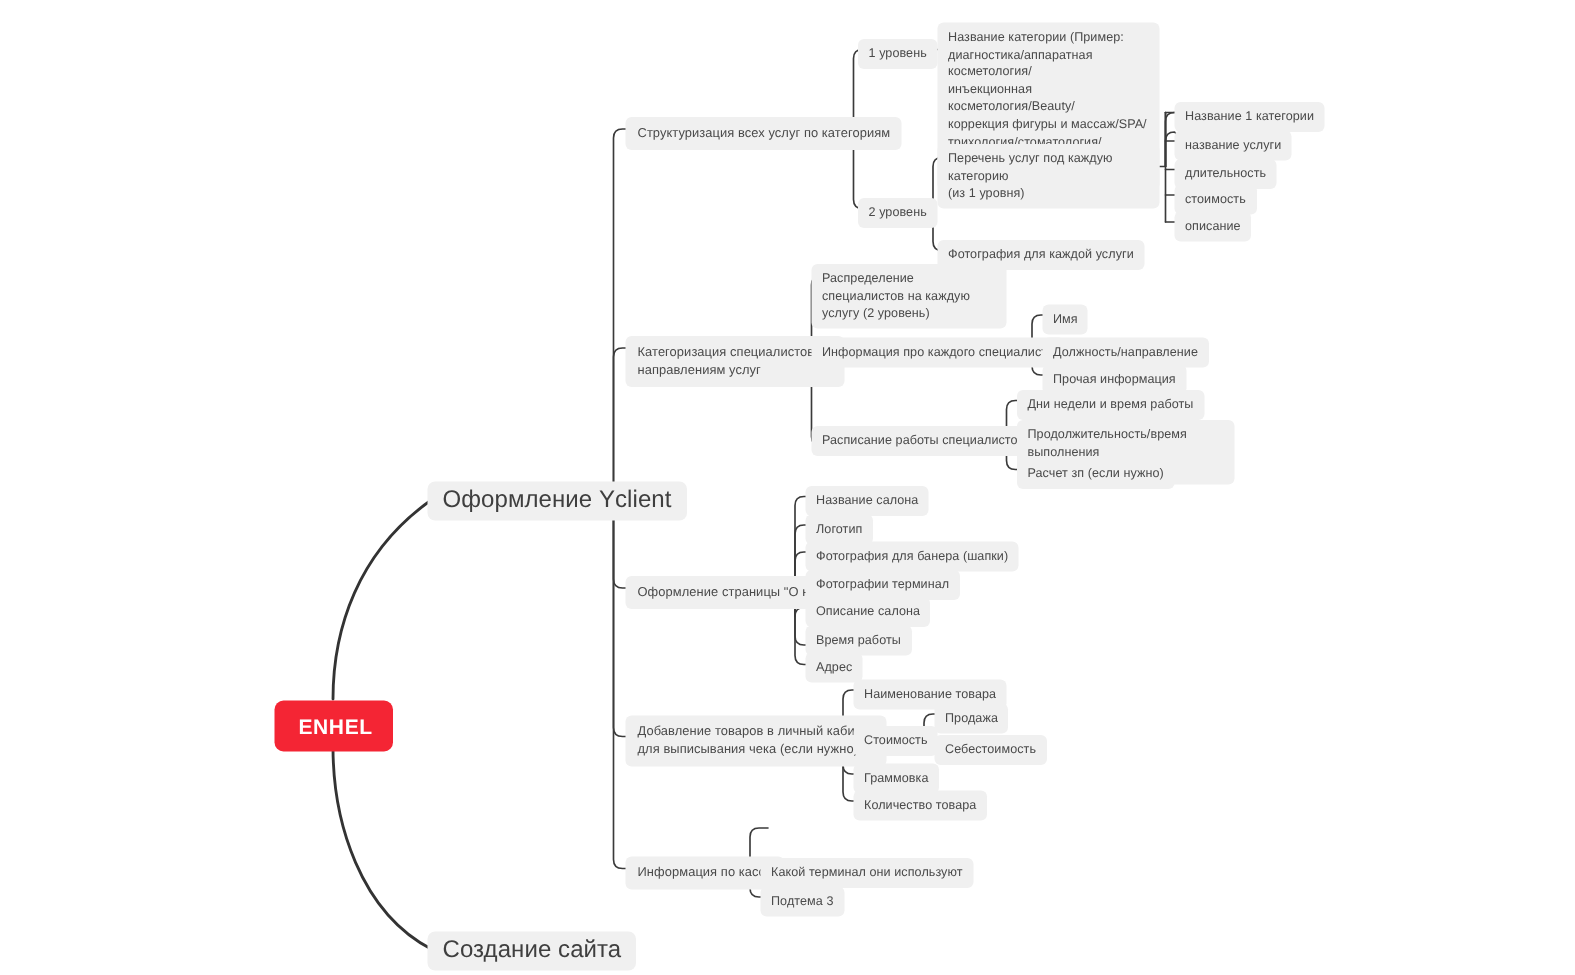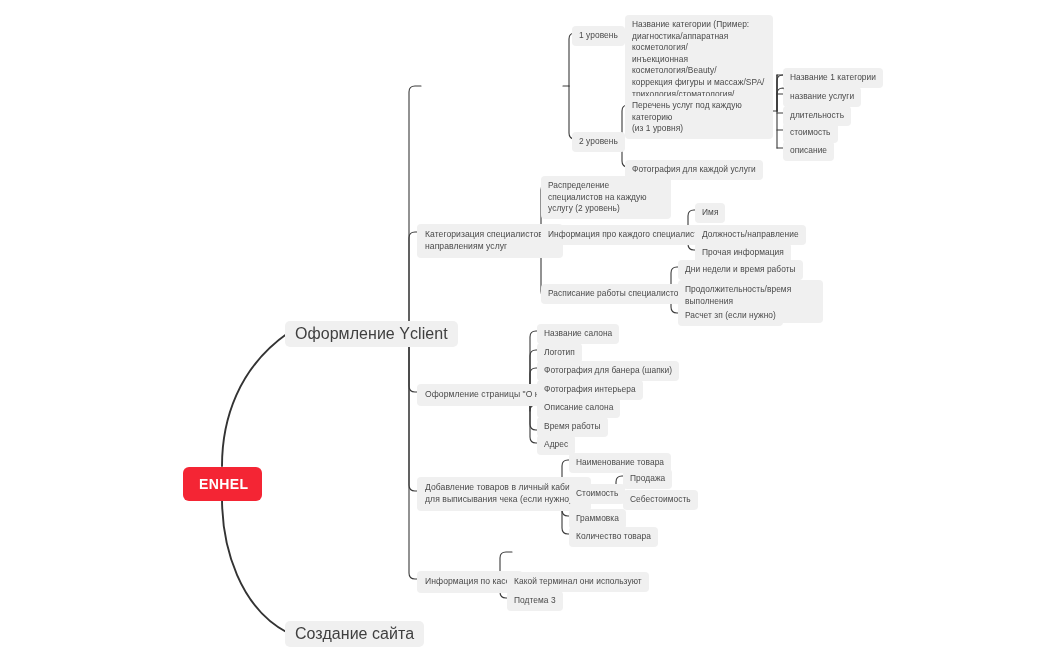--- a/index.html
+++ b/index.html
@@ -145,20 +145,21 @@
       <path d="M 500 579 Q 500 579 506 579 L 512 579"></path>
       <path d="M 500 579 L 500 592 Q 500 598 506 598 L 512 598"></path>
     </g>
   </svg>
 
   <div class="node root" style="left:183px; top:467px; width:79px;">ENHEL</div>
 
   <div class="node lvl1" style="left:285px; top:321px;">Оформление Yclient</div>
   <div class="node lvl1" style="left:285px; top:621px;">Создание сайта</div>
 
+  <div class="node lvl2" style="left:417px; top:78px;">Структуризация всех услуг по категориям</div>
   <div class="node lvl2" style="left:417px; top:224px;">Категоризация специалистов по
 направлениям услуг</div>
   <div class="node lvl2" style="left:417px; top:384px;">Оформление страницы "О нас"</div>
   <div class="node lvl2" style="left:417px; top:477px;">Добавление товаров в личный кабинет
 для выписывания чека (если нужно)</div>
   <div class="node lvl2" style="left:417px; top:571px;">Информация по кассе</div>
 
   <div class="node lvl3" style="left:572px; top:26px;">1 уровень</div>
   <div class="node lvl3" style="left:572px; top:132px;">2 уровень</div>
 
@@ -189,21 +190,21 @@
   <div class="node lvl3" style="left:695px; top:243px;">Прочая информация</div>
 
   <div class="node lvl3" style="left:678px; top:260px;">Дни недели и время работы</div>
   <div class="node lvl3" style="left:678px; top:280px; width:145px;">Продолжительность/время выполнения
 услуги</div>
   <div class="node lvl3" style="left:678px; top:306px;">Расчет зп (если нужно)</div>
 
   <div class="node lvl3" style="left:537px; top:324px;">Название салона</div>
   <div class="node lvl3" style="left:537px; top:343px;">Логотип</div>
   <div class="node lvl3" style="left:537px; top:361px;">Фотография для банера (шапки)</div>
-  <div class="node lvl3" style="left:537px; top:380px;">Фотография интерьера</div>
+  <div class="node lvl3" style="left:537px; top:380px;">Фотографии терминал</div>
   <div class="node lvl3" style="left:537px; top:398px;">Описание салона</div>
   <div class="node lvl3" style="left:537px; top:417px;">Время работы</div>
   <div class="node lvl3" style="left:537px; top:435px;text-align:right;">Адрес</div>
 
   <div class="node lvl3" style="left:569px; top:453px;">Наименование товара</div>
   <div class="node lvl3" style="left:569px; top:484px;">Стоимость</div>
   <div class="node lvl3" style="left:569px; top:509px;">Граммовка</div>
   <div class="node lvl3" style="left:569px; top:527px;">Количество товара</div>
 
   <div class="node lvl3" style="left:623px; top:469px;">Продажа</div>

